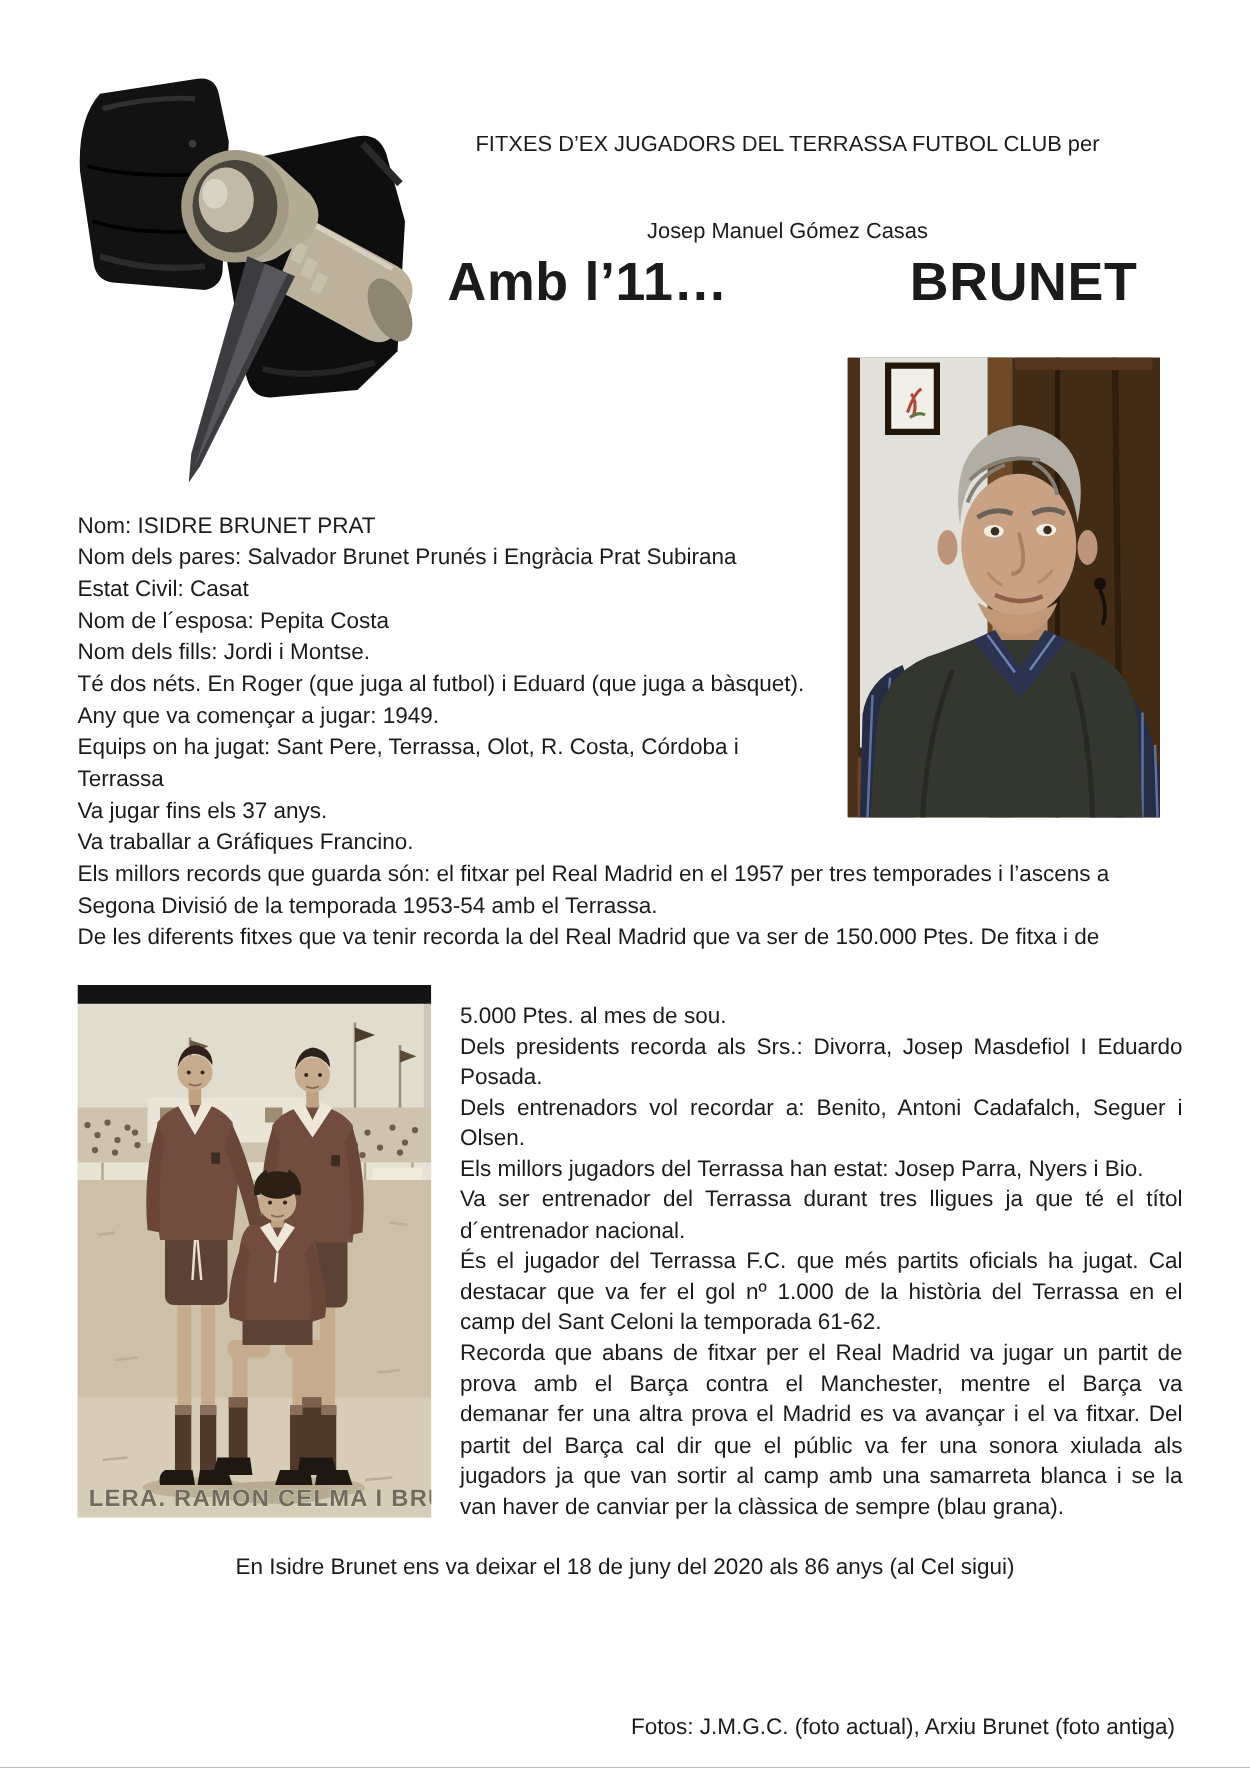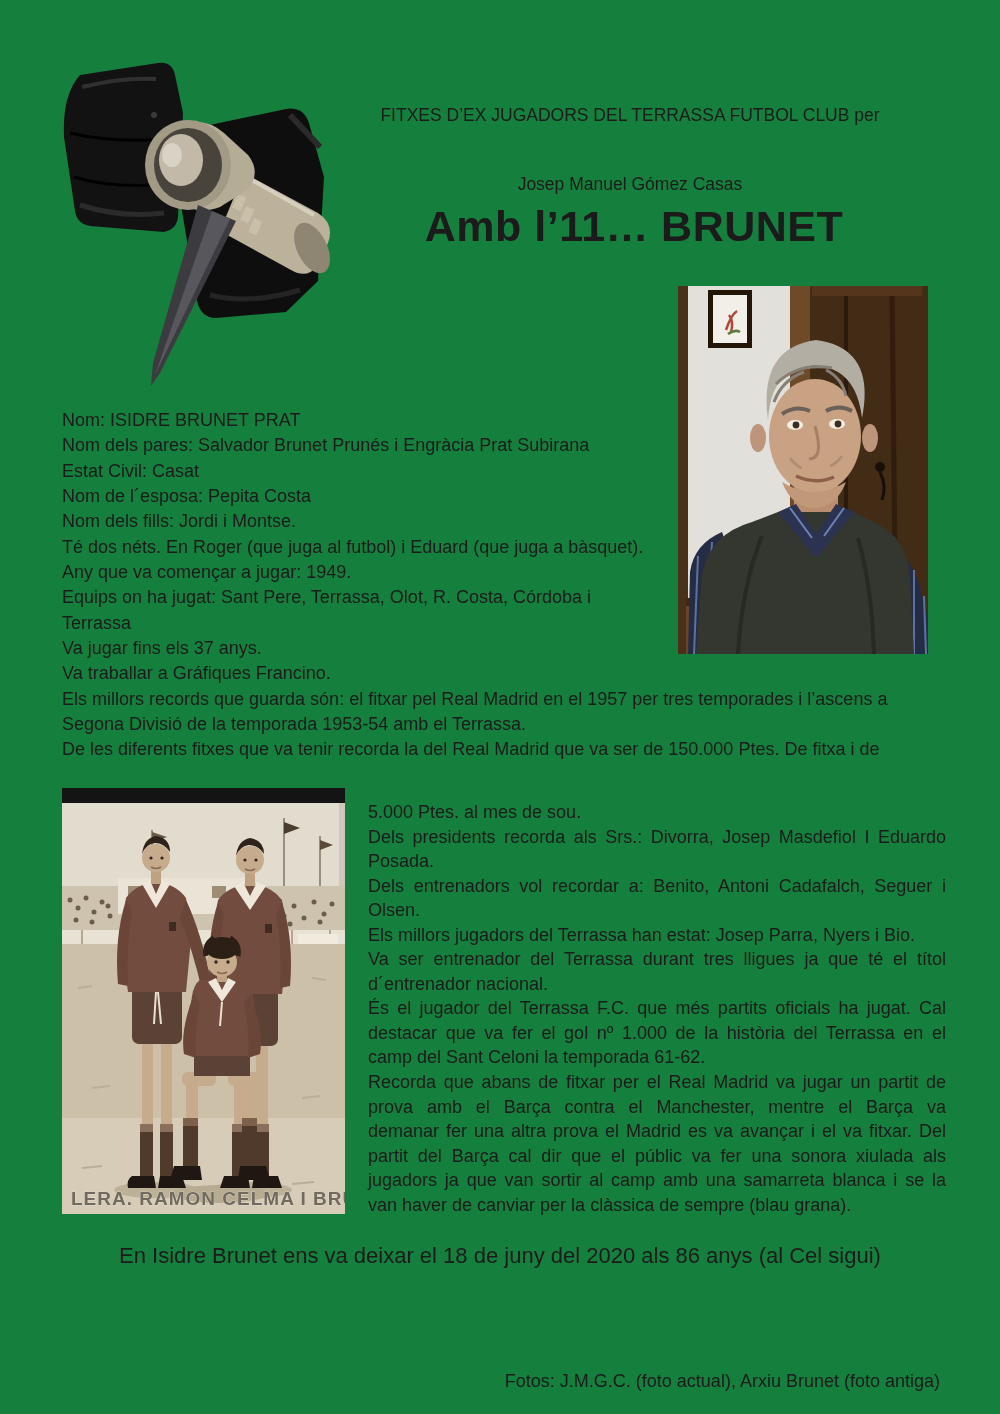--- a/index.html
+++ b/index.html
@@ -1,48 +1,48 @@
 <!DOCTYPE html>
 <html><head>
 <meta charset="utf-8">
 <style>
   html,body { margin:0; padding:0; background:#888; }
   .page {
     position:relative; width:1000px; height:1414px; margin:0 auto;
-    background:#15803d; overflow:hidden;
+    background:#ffffff; overflow:hidden;
     font-family:"Liberation Sans","DejaVu Sans",sans-serif;
     color:#1b1b1b;
   }
   .header {
     position:absolute; left:290px; top:58px; width:680px;
     text-align:center; font-size:17.5px; line-height:23px; white-space:pre;
   }
   .title-row {
     position:absolute; left:358px; top:202px; width:552px;
-    display:flex; justify-content:center;
+    display:flex; justify-content:space-between;
     font-size:43px; font-weight:bold; letter-spacing:.5px; white-space:pre;gap:12px;
   }
   .camera-wrap   { position:absolute; left:50px;  top:55px;  }
   .portrait-wrap { position:absolute; left:678px; top:286px; }
   .team-wrap     { position:absolute; left:62px;  top:788px; }
   .info {
     position:absolute; left:62px; top:408px; width:896px;
     font-size:18px; line-height:25.35px;
   }
   .info .line { height:25.35px; white-space:pre; }
   .bold { font-weight:normal; }
   .article {
     position:absolute; left:368px; top:784px; width:578px;
     font-size:18px; line-height:24.55px;margin-top:16px;
   }
   .article .line { height:24.55px; }
   .article .jl { text-align:justify; text-align-last:justify; }
   .farewell {
     position:absolute; left:0; top:1243px; width:1000px;
-    text-align:center; font-size:22px; white-space:pre;
+    text-align:center; font-size:18px; white-space:pre;
   }
   .footer {
     position:absolute; right:60px; top:1306px;
     text-align:right; font-size:18px; line-height:30px; white-space:pre;
   }
 </style>
 </head>
 <body>
 
 <div class="page">

